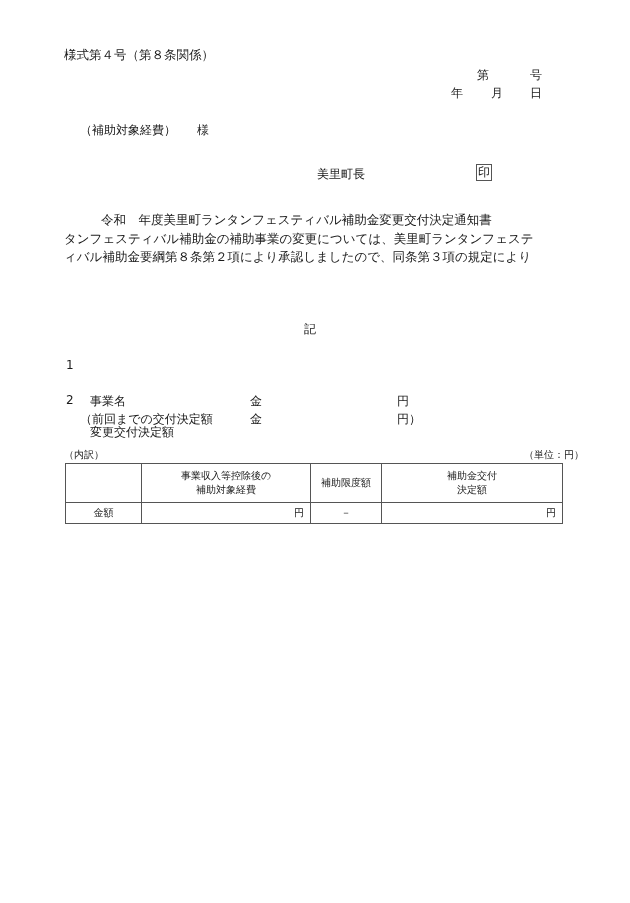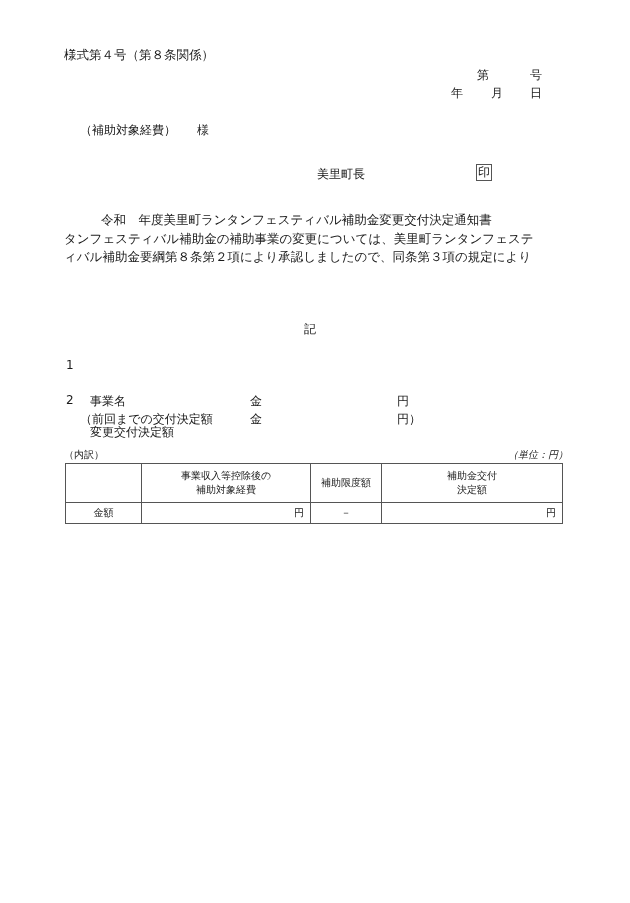--- a/index.html
+++ b/index.html
@@ -77,21 +77,21 @@
   <span class="abs t12" style="left:397px; top:393px;">円</span>
 </div>
 
 <div>
   <span class="abs t12" style="left:80px; top:411px;">（前回までの交付決定額</span>
   <span class="abs t12" style="left:250px; top:411px;">金</span>
   <span class="abs t12" style="left:397px; top:411px;">円）</span>
 </div>
 
 <div class="abs t10" style="left:64px; top:448px;text-align:center;">（内訳）</div>
-<div class="abs t10" style="left:508px; top:448px;font-style:italic;">（単位：円）</div>
+<div class="abs t10" style="left:524px; top:448px;">（単位：円）</div>
 
 <table class="breakdown">
   <tbody>
       <tr class="hdr">
     <td style="width:67px;"></td>
     <td style="width:160px;">
       <div>事業収入等控除後の</div>
       <div>補助対象経費</div>
     </td>
     <td style="width:62px;">補助限度額</td>

